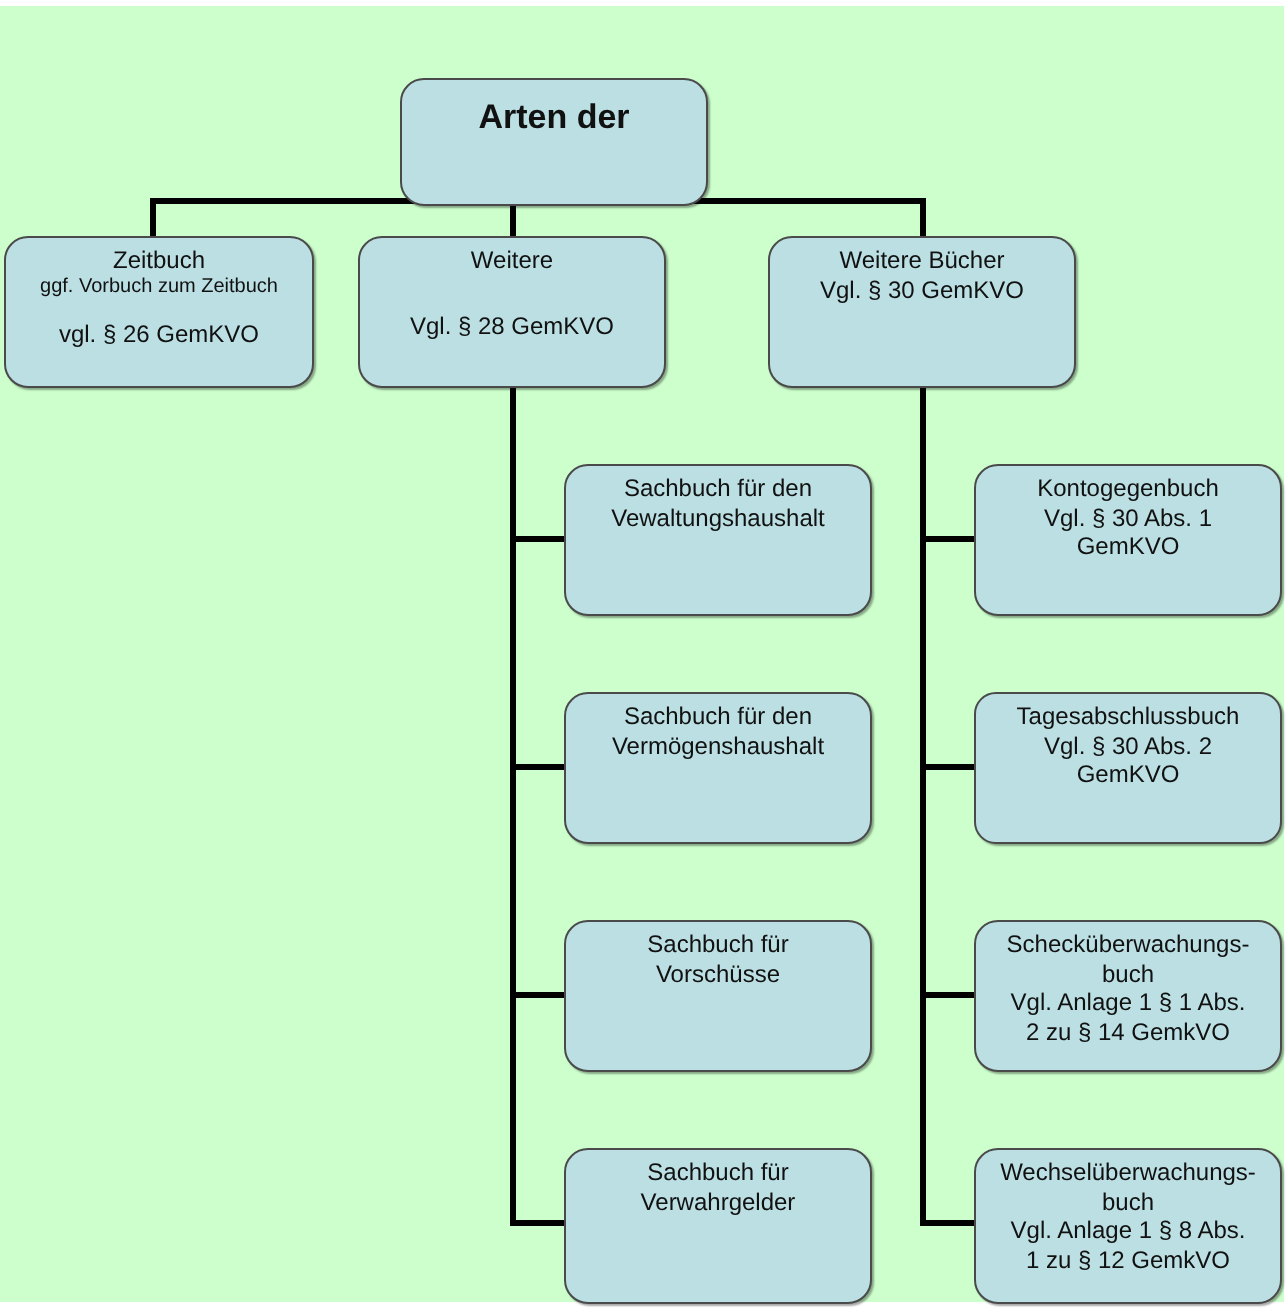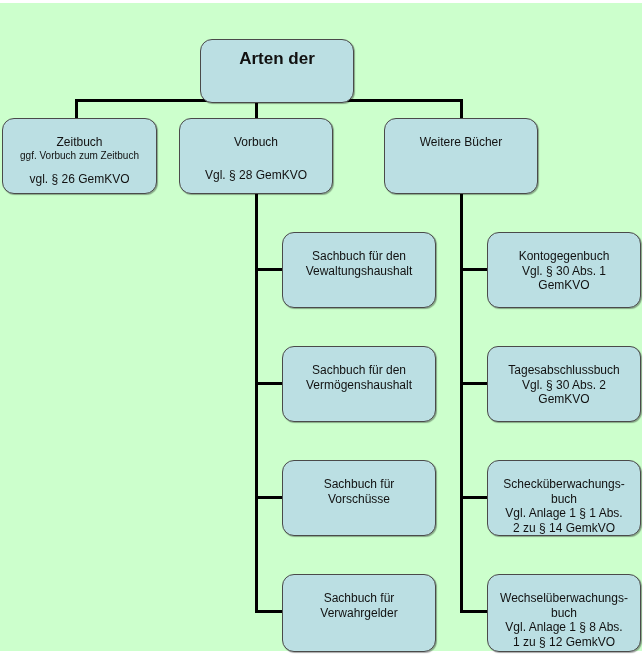--- a/index.html
+++ b/index.html
@@ -4,21 +4,21 @@
 <style>
   html, body { margin:0; padding:0; background:#ffffff; }
   body { width:644px; height:657px; position:relative; overflow:hidden;
          font-family:"Liberation Sans", sans-serif; }
   #canvas { position:absolute; left:0; top:3px; width:642px; height:648px; background:#ccffcc; }
   .line { position:absolute; background:#000; }
   .box { position:absolute; background:#bbdfe3; border:1px solid #4a4a4a;
          border-radius:12px; box-sizing:border-box;
          box-shadow:1px 1px 1px rgba(0,0,0,0.35);
          text-align:center; color:#111; font-size:12px; line-height:14.5px;
-         padding-top:16px; }
+         padding-top:4px; }
   .box .t { display:block; }
   .box .small { font-size:10px; line-height:12px; }
   .box .gap { display:block; height:10px; }
   .root { font-weight:bold; font-size:17px; line-height:20px; padding-top:9px; }
 </style>
 </head>
 <body>
 
 <div id="canvas"></div>
 
@@ -45,27 +45,28 @@
 </div>
 
 <div class="box" style="left:2px;top:118px;width:155px;height:76px;">
   <span class="t">Zeitbuch</span>
   <span class="t small">ggf. Vorbuch zum Zeitbuch</span>
   <span class="gap"></span>
   <span class="t">vgl. § 26 GemKVO</span>
 </div>
 
 <div class="box" style="left:179px;top:118px;width:154px;height:76px;">
-  <span class="t">Vorbuch</span>
+  <span class="t">Weitere</span>
   <span class="gap" style="height:18px;"></span>
   <span class="t">Vgl. § 28 GemKVO</span>
 </div>
 
 <div class="box" style="left:384px;top:118px;width:154px;height:76px;">
   <span class="t">Weitere Bücher</span>
+  <span class="t">Vgl. § 30 GemKVO</span>
 </div>
 
 <div class="box" style="left:282px;top:232px;width:154px;height:76px;">
   <span class="t">Sachbuch für den</span>
   <span class="t">Vewaltungshaushalt</span>
 </div>
 <div class="box" style="left:282px;top:346px;width:154px;height:76px;">
   <span class="t">Sachbuch für den</span>
   <span class="t">Vermögenshaushalt</span>
 </div>

